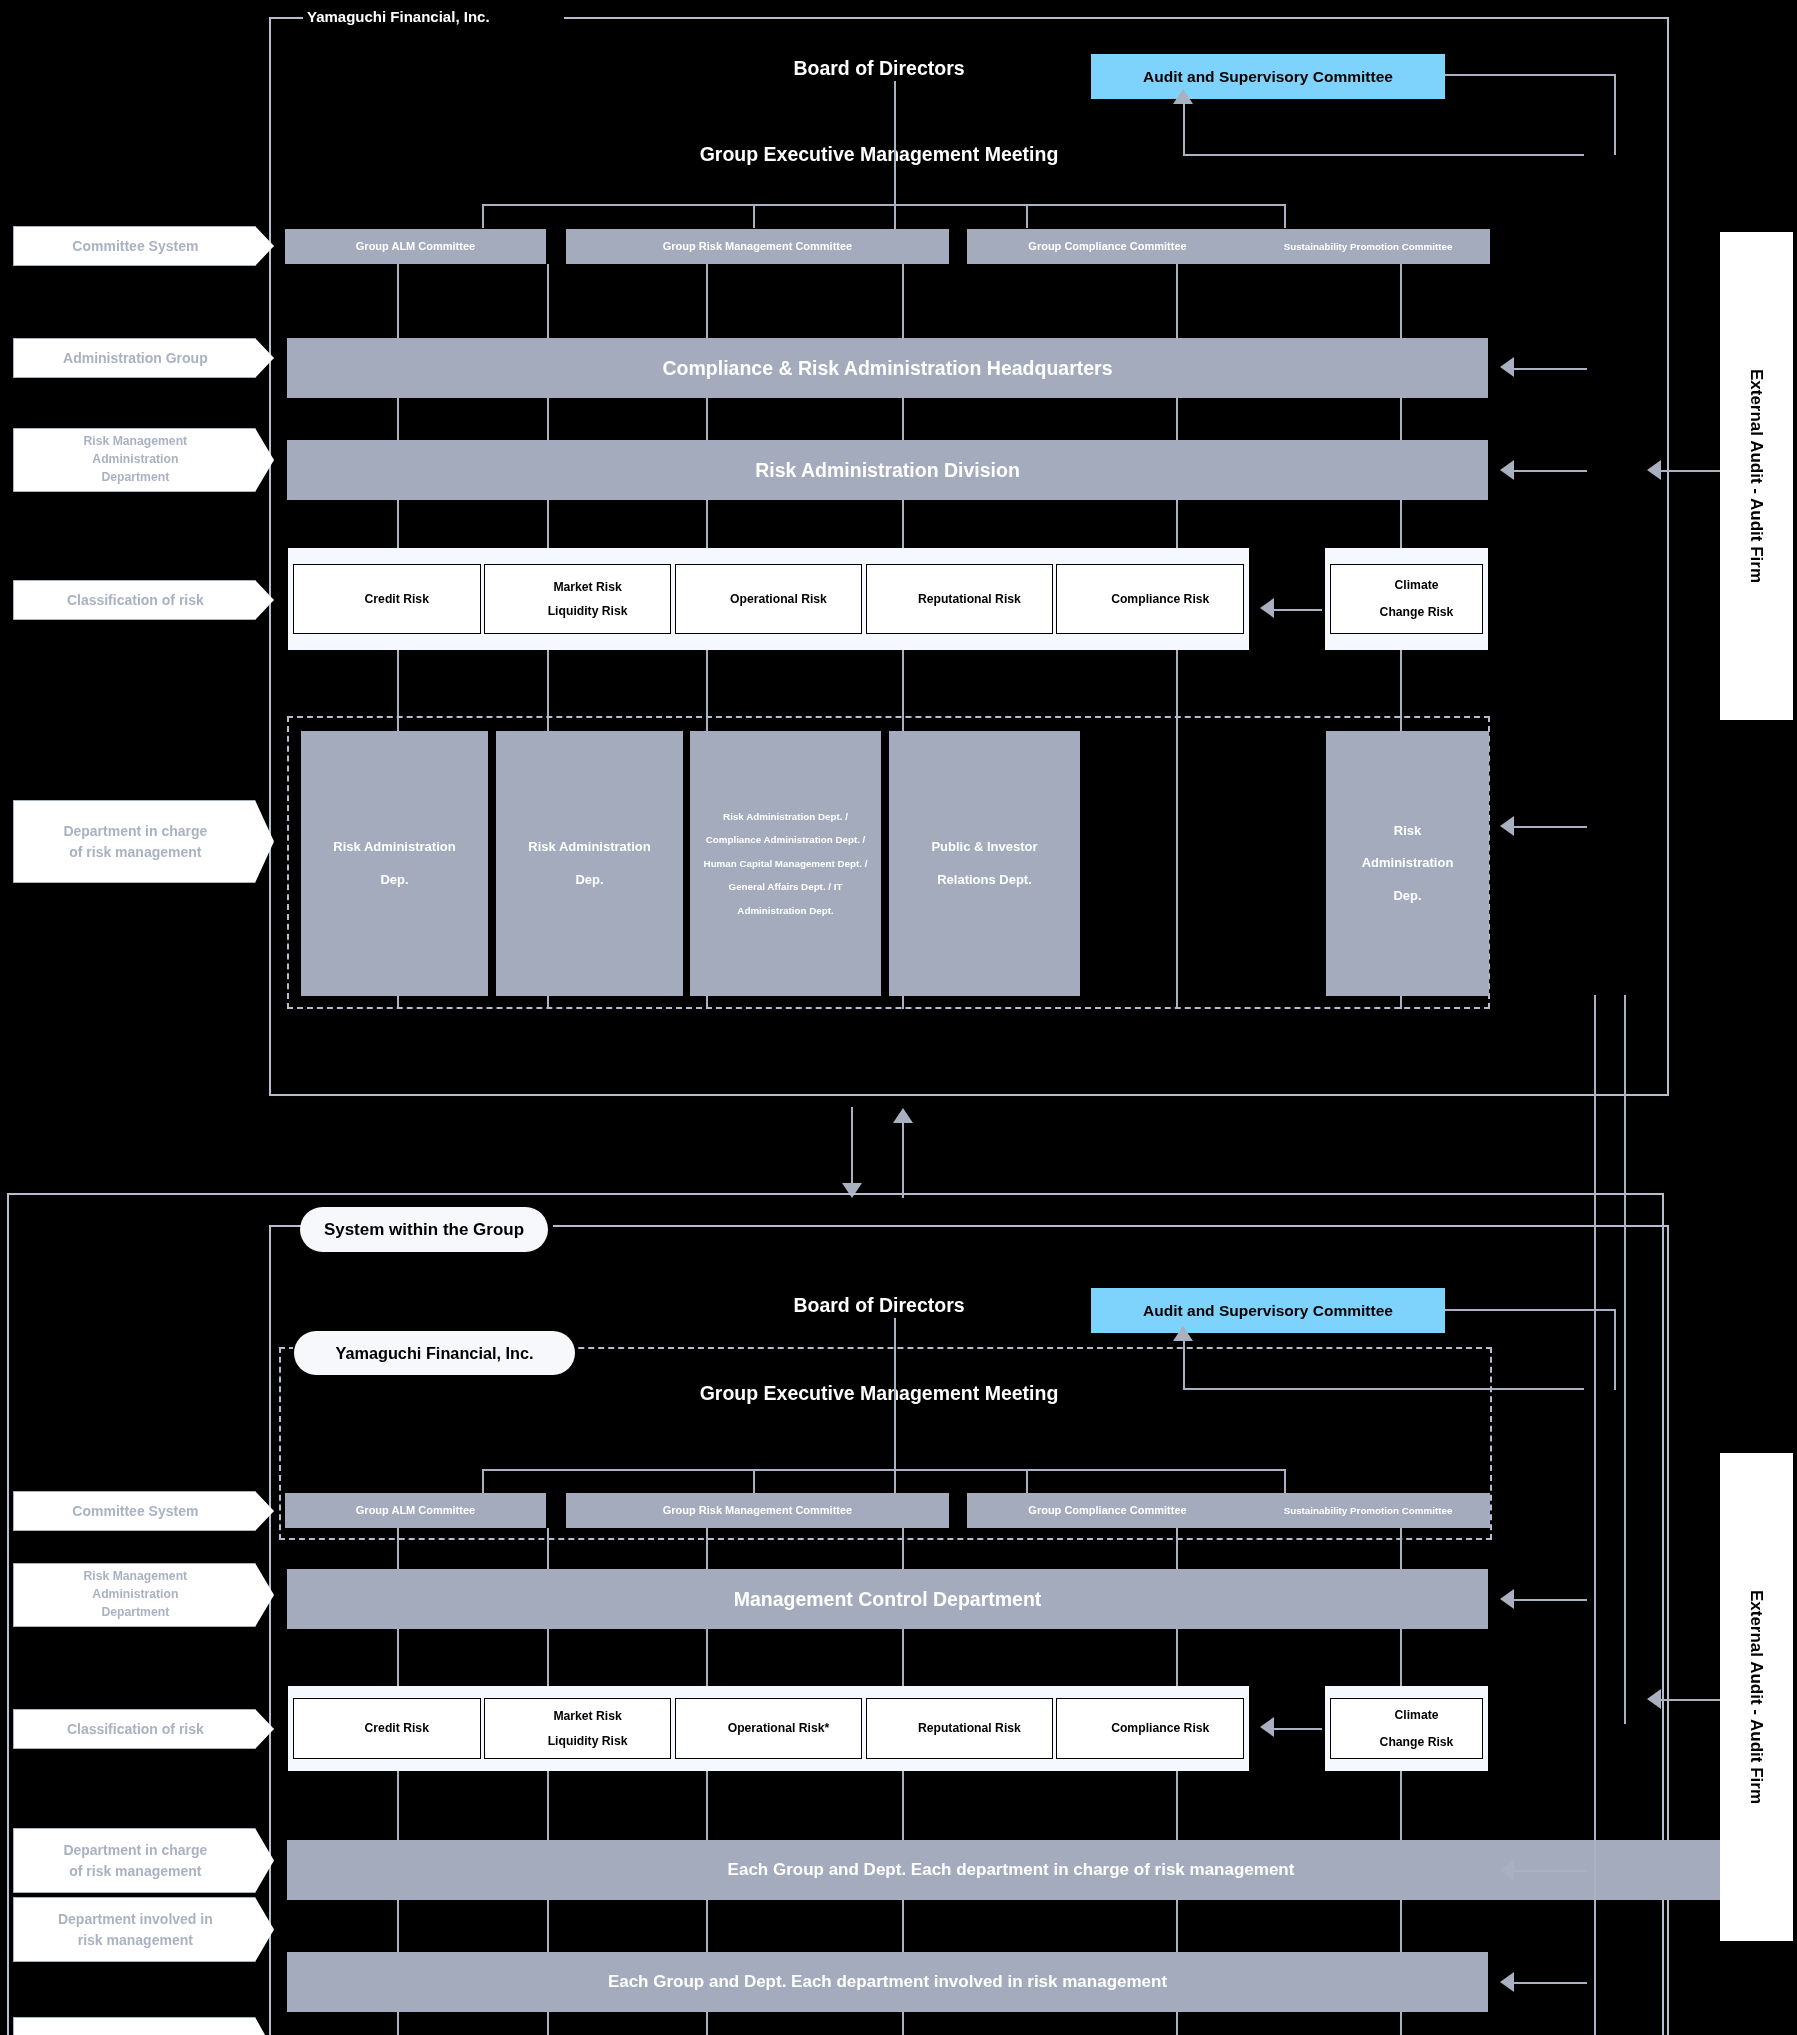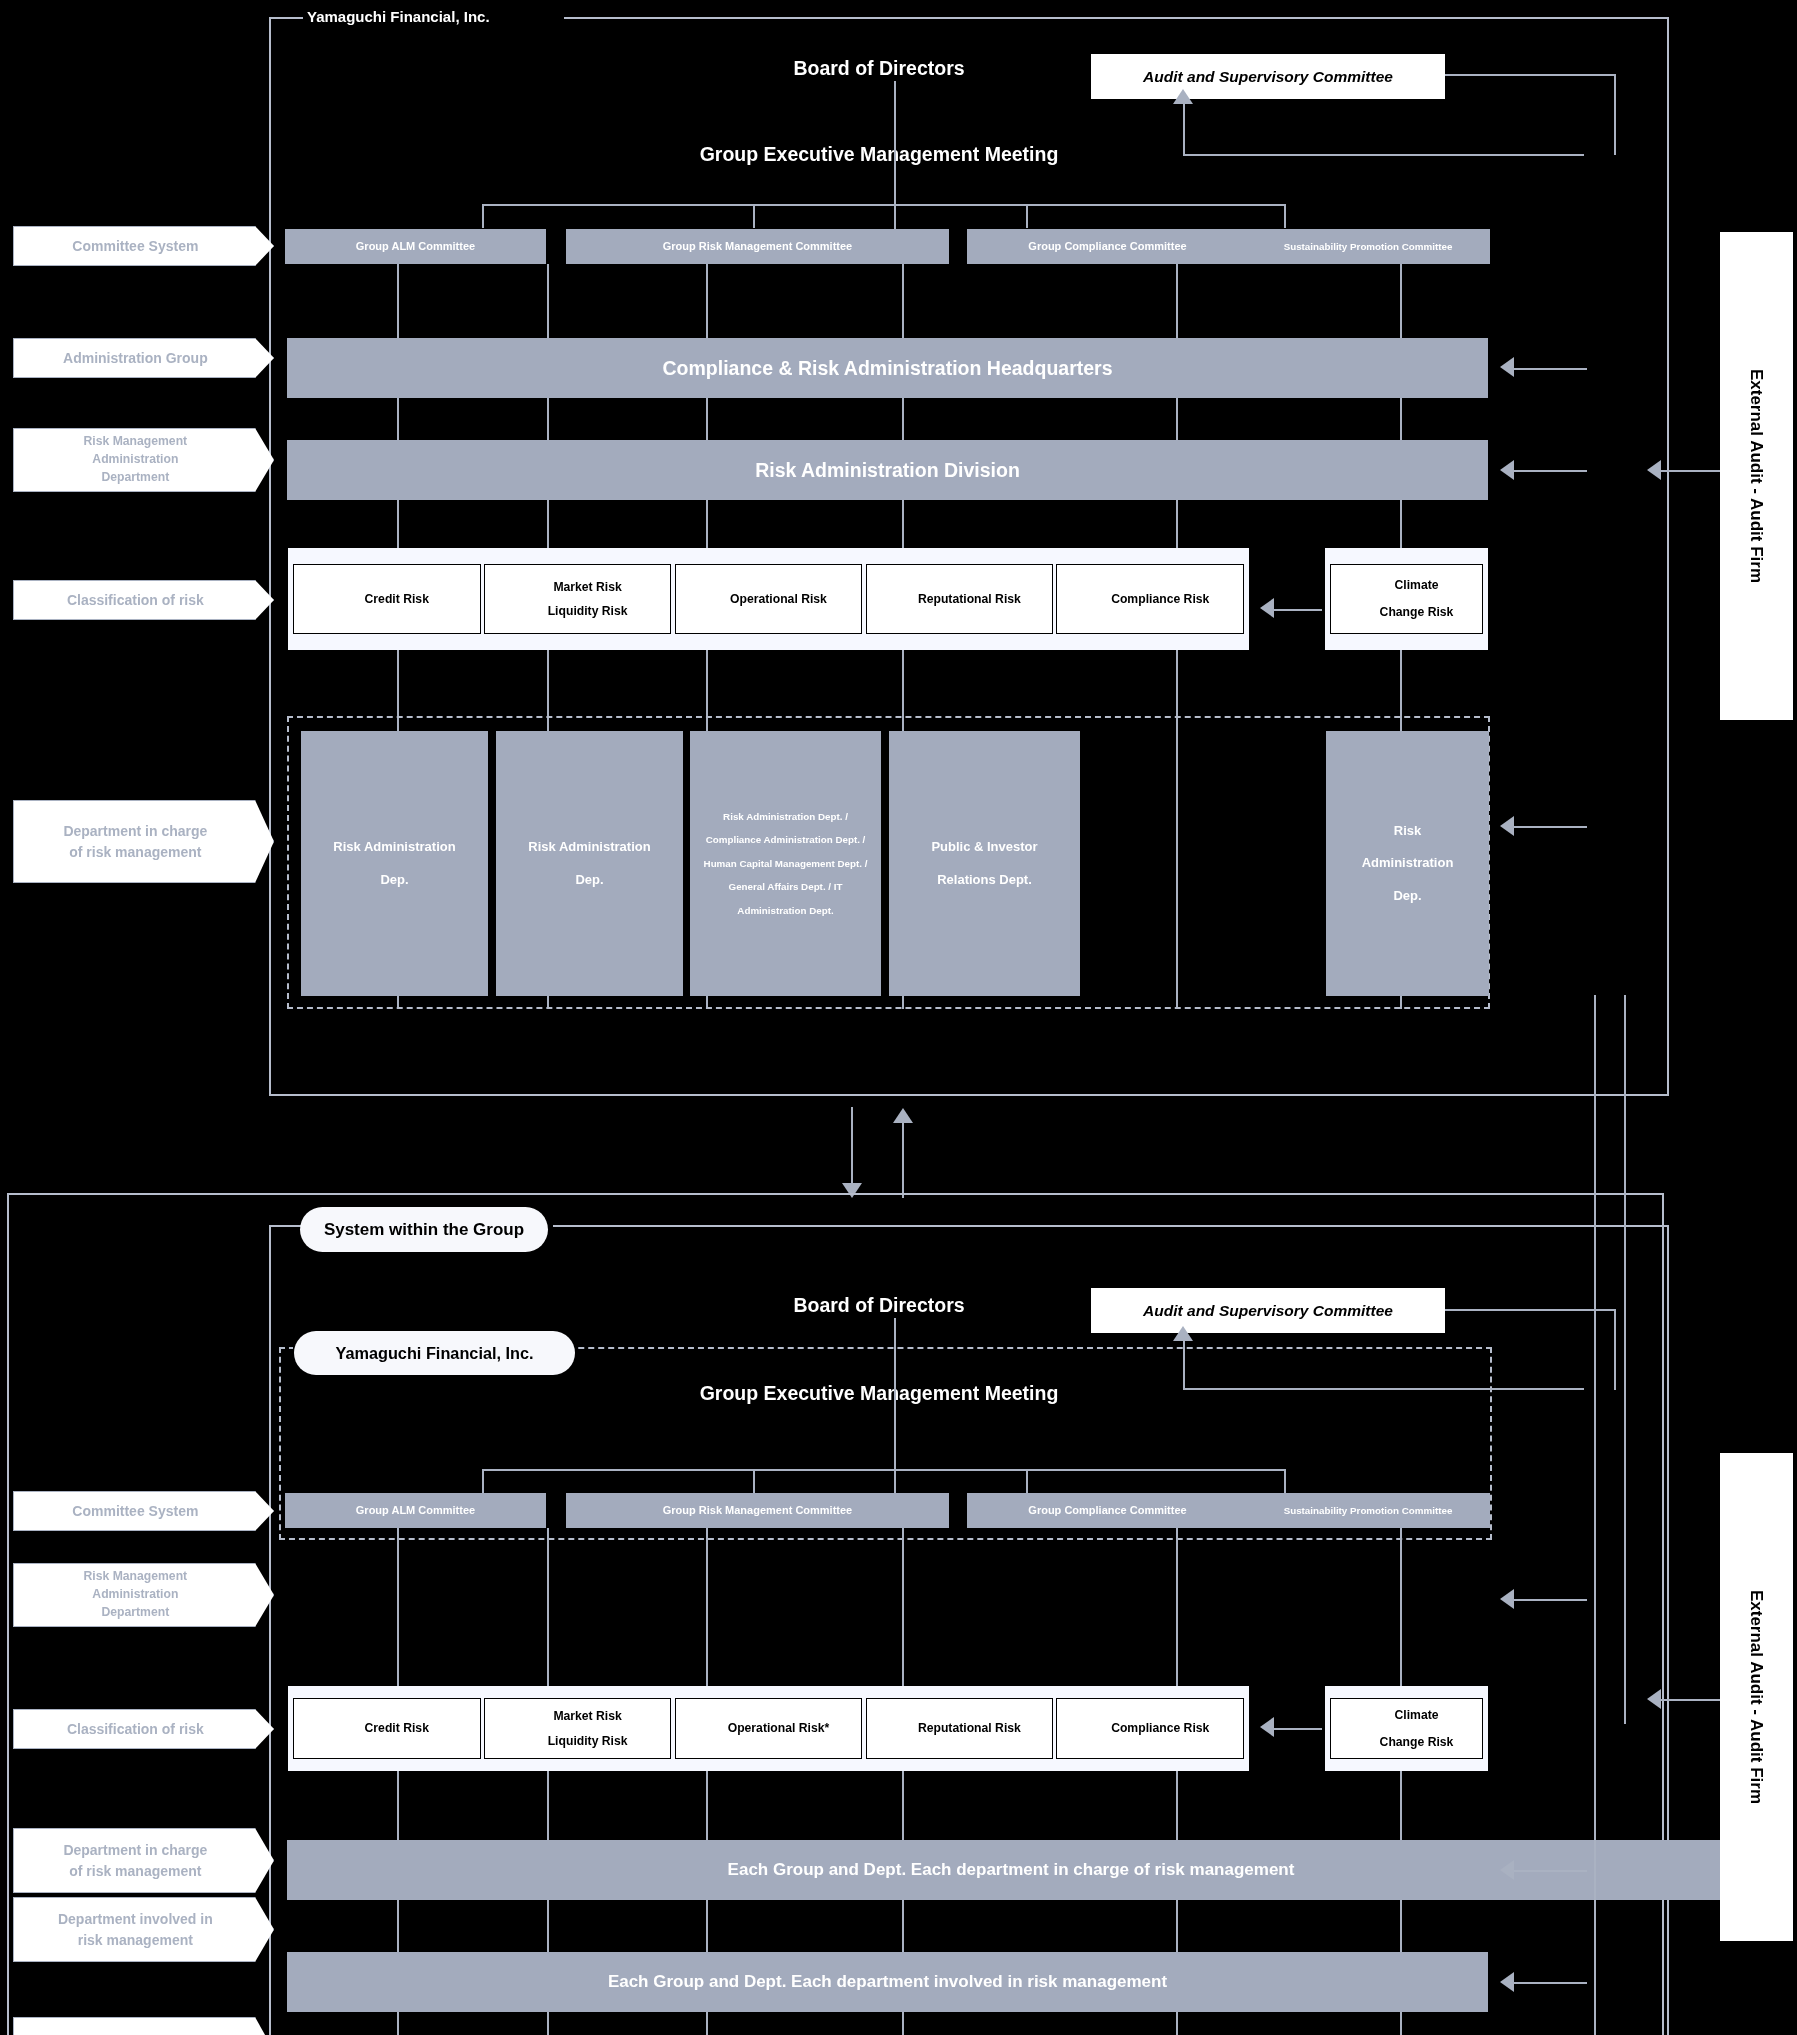--- a/index.html
+++ b/index.html
@@ -61,29 +61,28 @@
     color: #ffffff;
     font-weight: bold;
     text-align: center;
     line-height: 1.2;
     white-space: nowrap;
   }
 
   
   .white-box {
     position: absolute;
-    background: #ffffff;
+    background: #7dd3fc;
     color: #000000;
     display: flex;
     align-items: center;
     justify-content: center;
     text-align: center;
     font-weight: bold;
     line-height: 1.25;
-    font-style: italic;
   }
 
   .pill {
     position: absolute;
     background: #f7f8fc;
     color: #000;
     border-radius: 407px;
     display: flex;
     align-items: center;
     justify-content: center;
@@ -329,20 +328,21 @@
   <div class="committee-box" style="left:967px; top:1493px; width:281px; height:35px;">Group Compliance Committee</div>
   <div class="committee-box" style="left:1246px; top:1493px; width:244px; height:35px; font-size:9.8px;">Sustainability Promotion Committee</div>
 
   <div class="line-v" style="left:397px; top:1528px; height:615px;"></div>
   <div class="line-v" style="left:547px; top:1528px; height:615px;"></div>
   <div class="line-v" style="left:706px; top:1528px; height:615px;"></div>
   <div class="line-v" style="left:902px; top:1528px; height:615px;"></div>
   <div class="line-v" style="left:1176px; top:1528px; height:615px;"></div>
   <div class="line-v" style="left:1400px; top:1528px; height:615px;"></div>
 
+  <div class="gray-box" style="left:287px; top:1569px; width:1201px; height:60px; font-size:19.5px;">Management Control Department</div>
 
   <div class="risk-wrap" style="left:288px; top:1686px; width:961px; height:85px; padding:12.2px 3.3px;">
     <div class="risk-tile" style="margin:0 1.6px;">
         <span>Credit Risk</span>
       </div>
     <div class="risk-tile" style="margin:0 1.6px; white-space:pre-line;"><span>Market Risk
 Liquidity Risk</span></div>
     <div class="risk-tile" style="margin:0 1.6px;">
         <span>Operational Risk*</span>
       </div>

